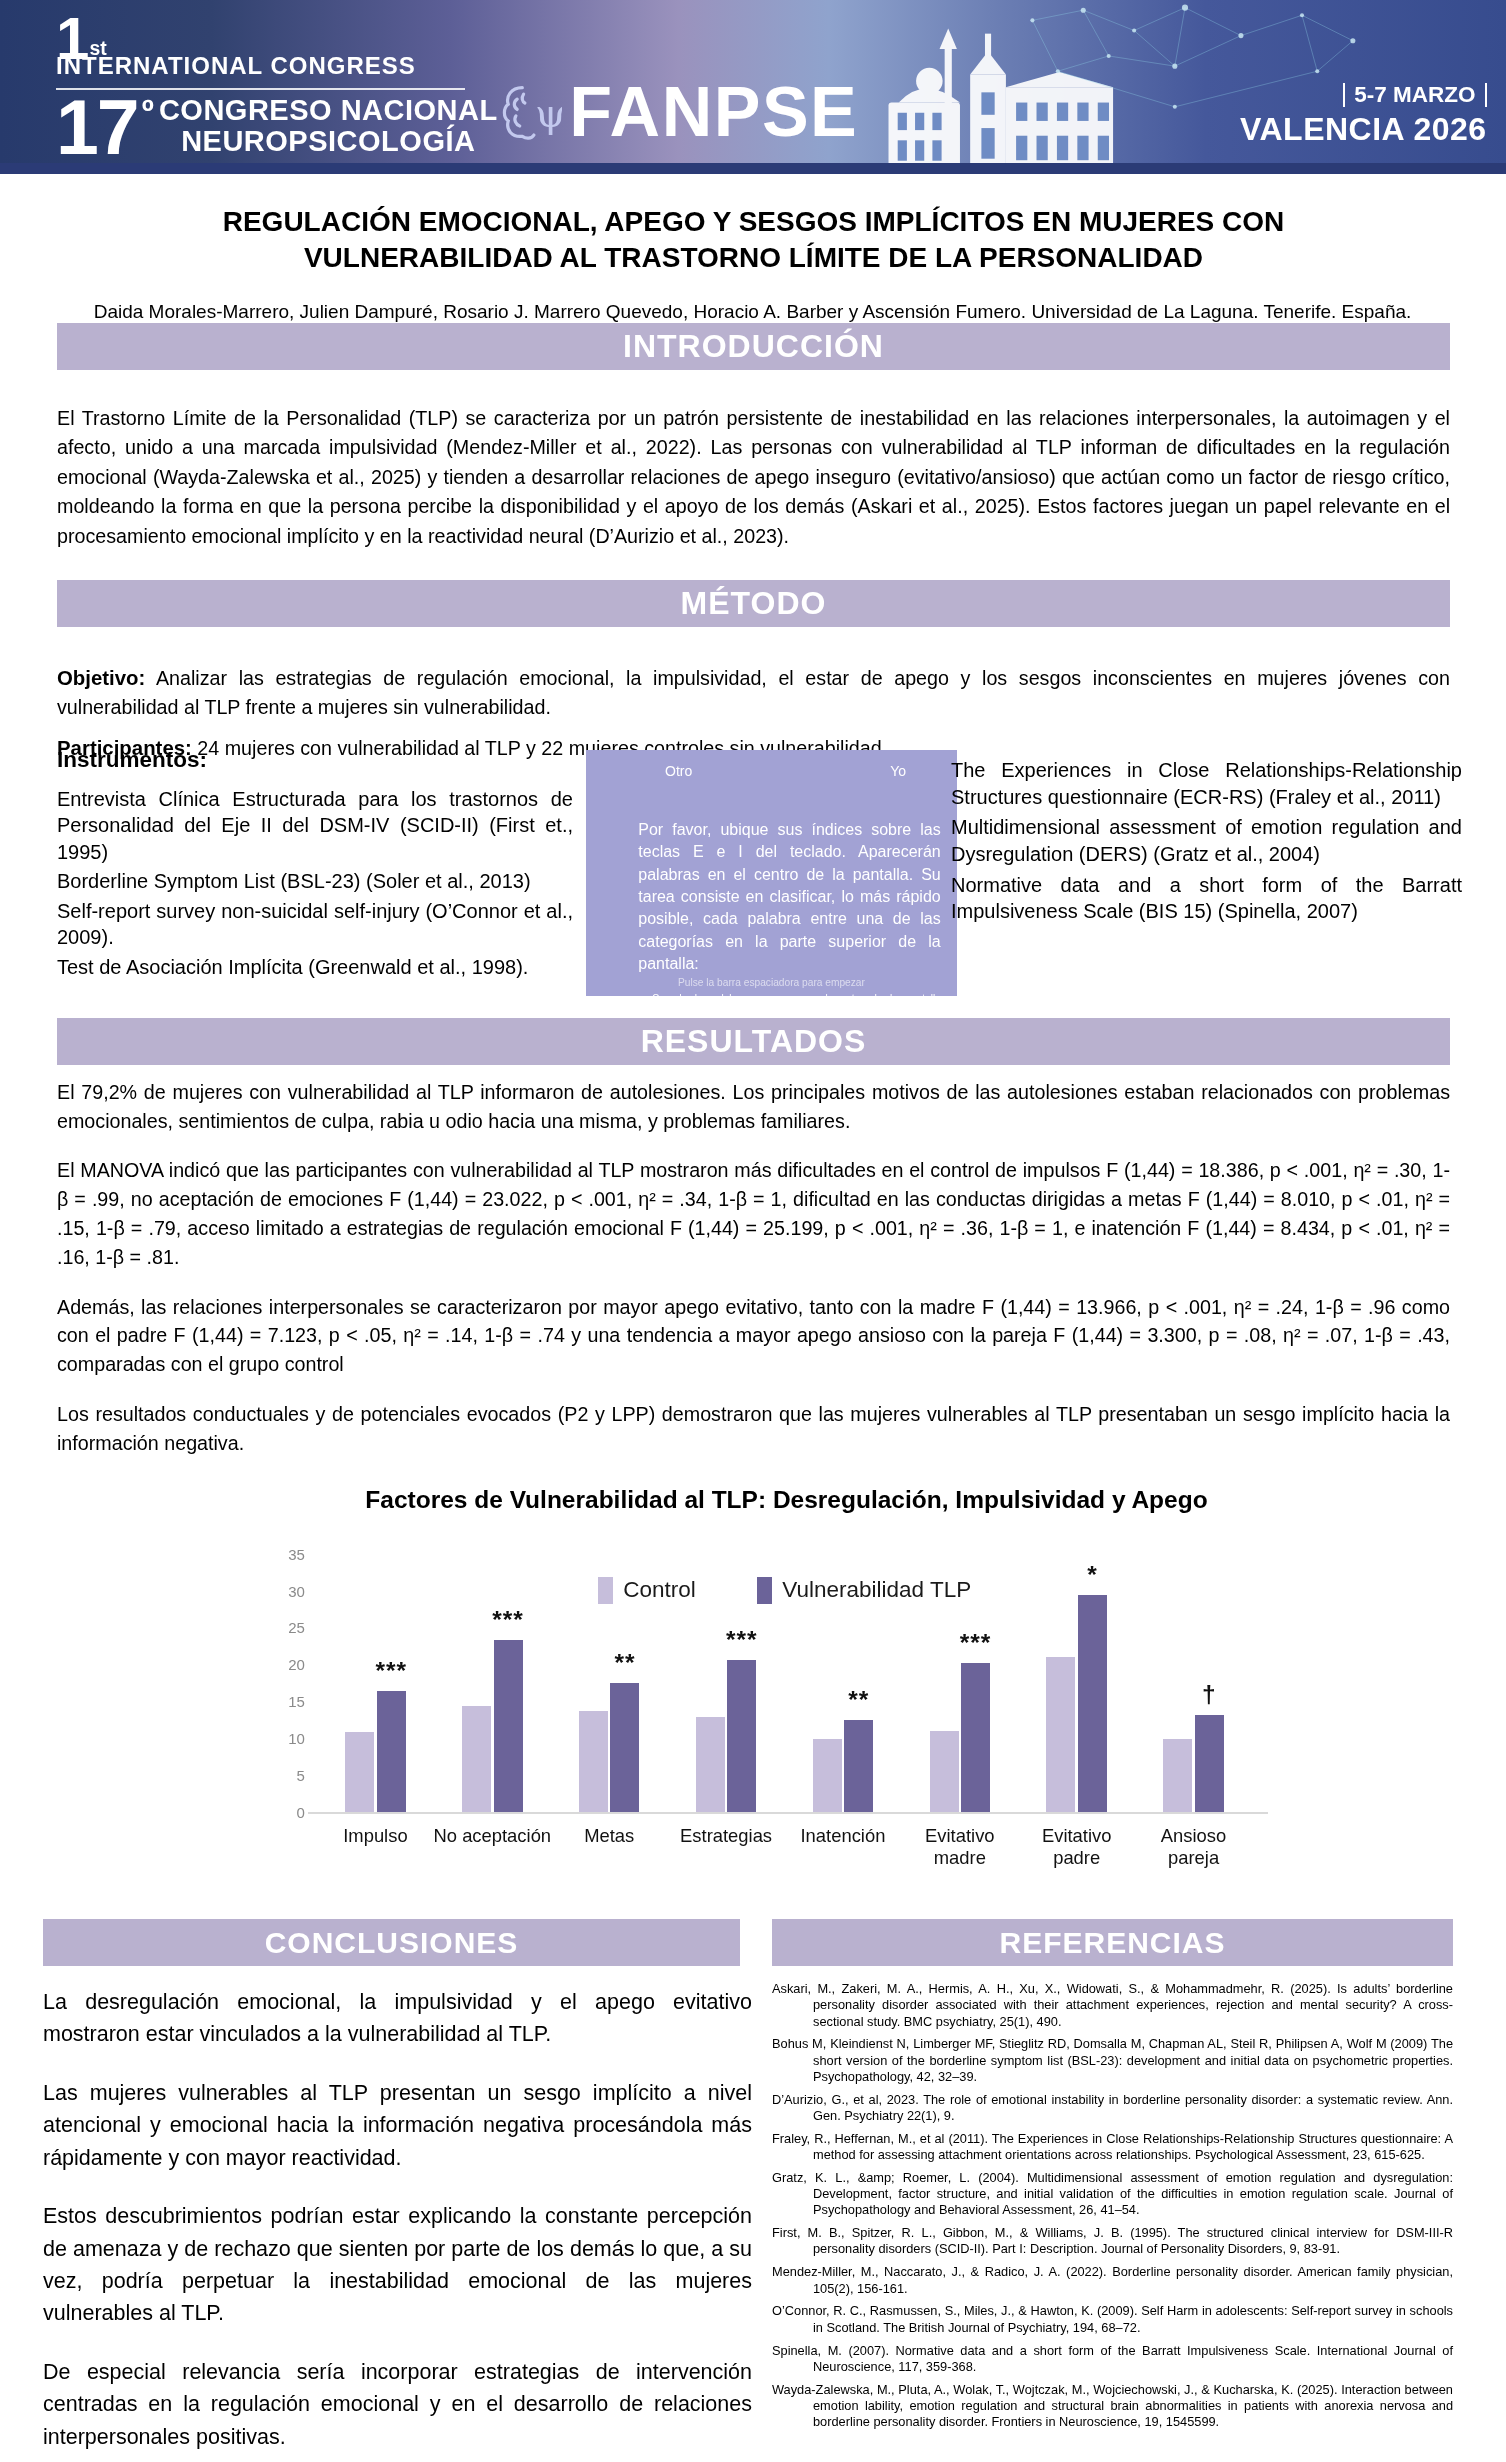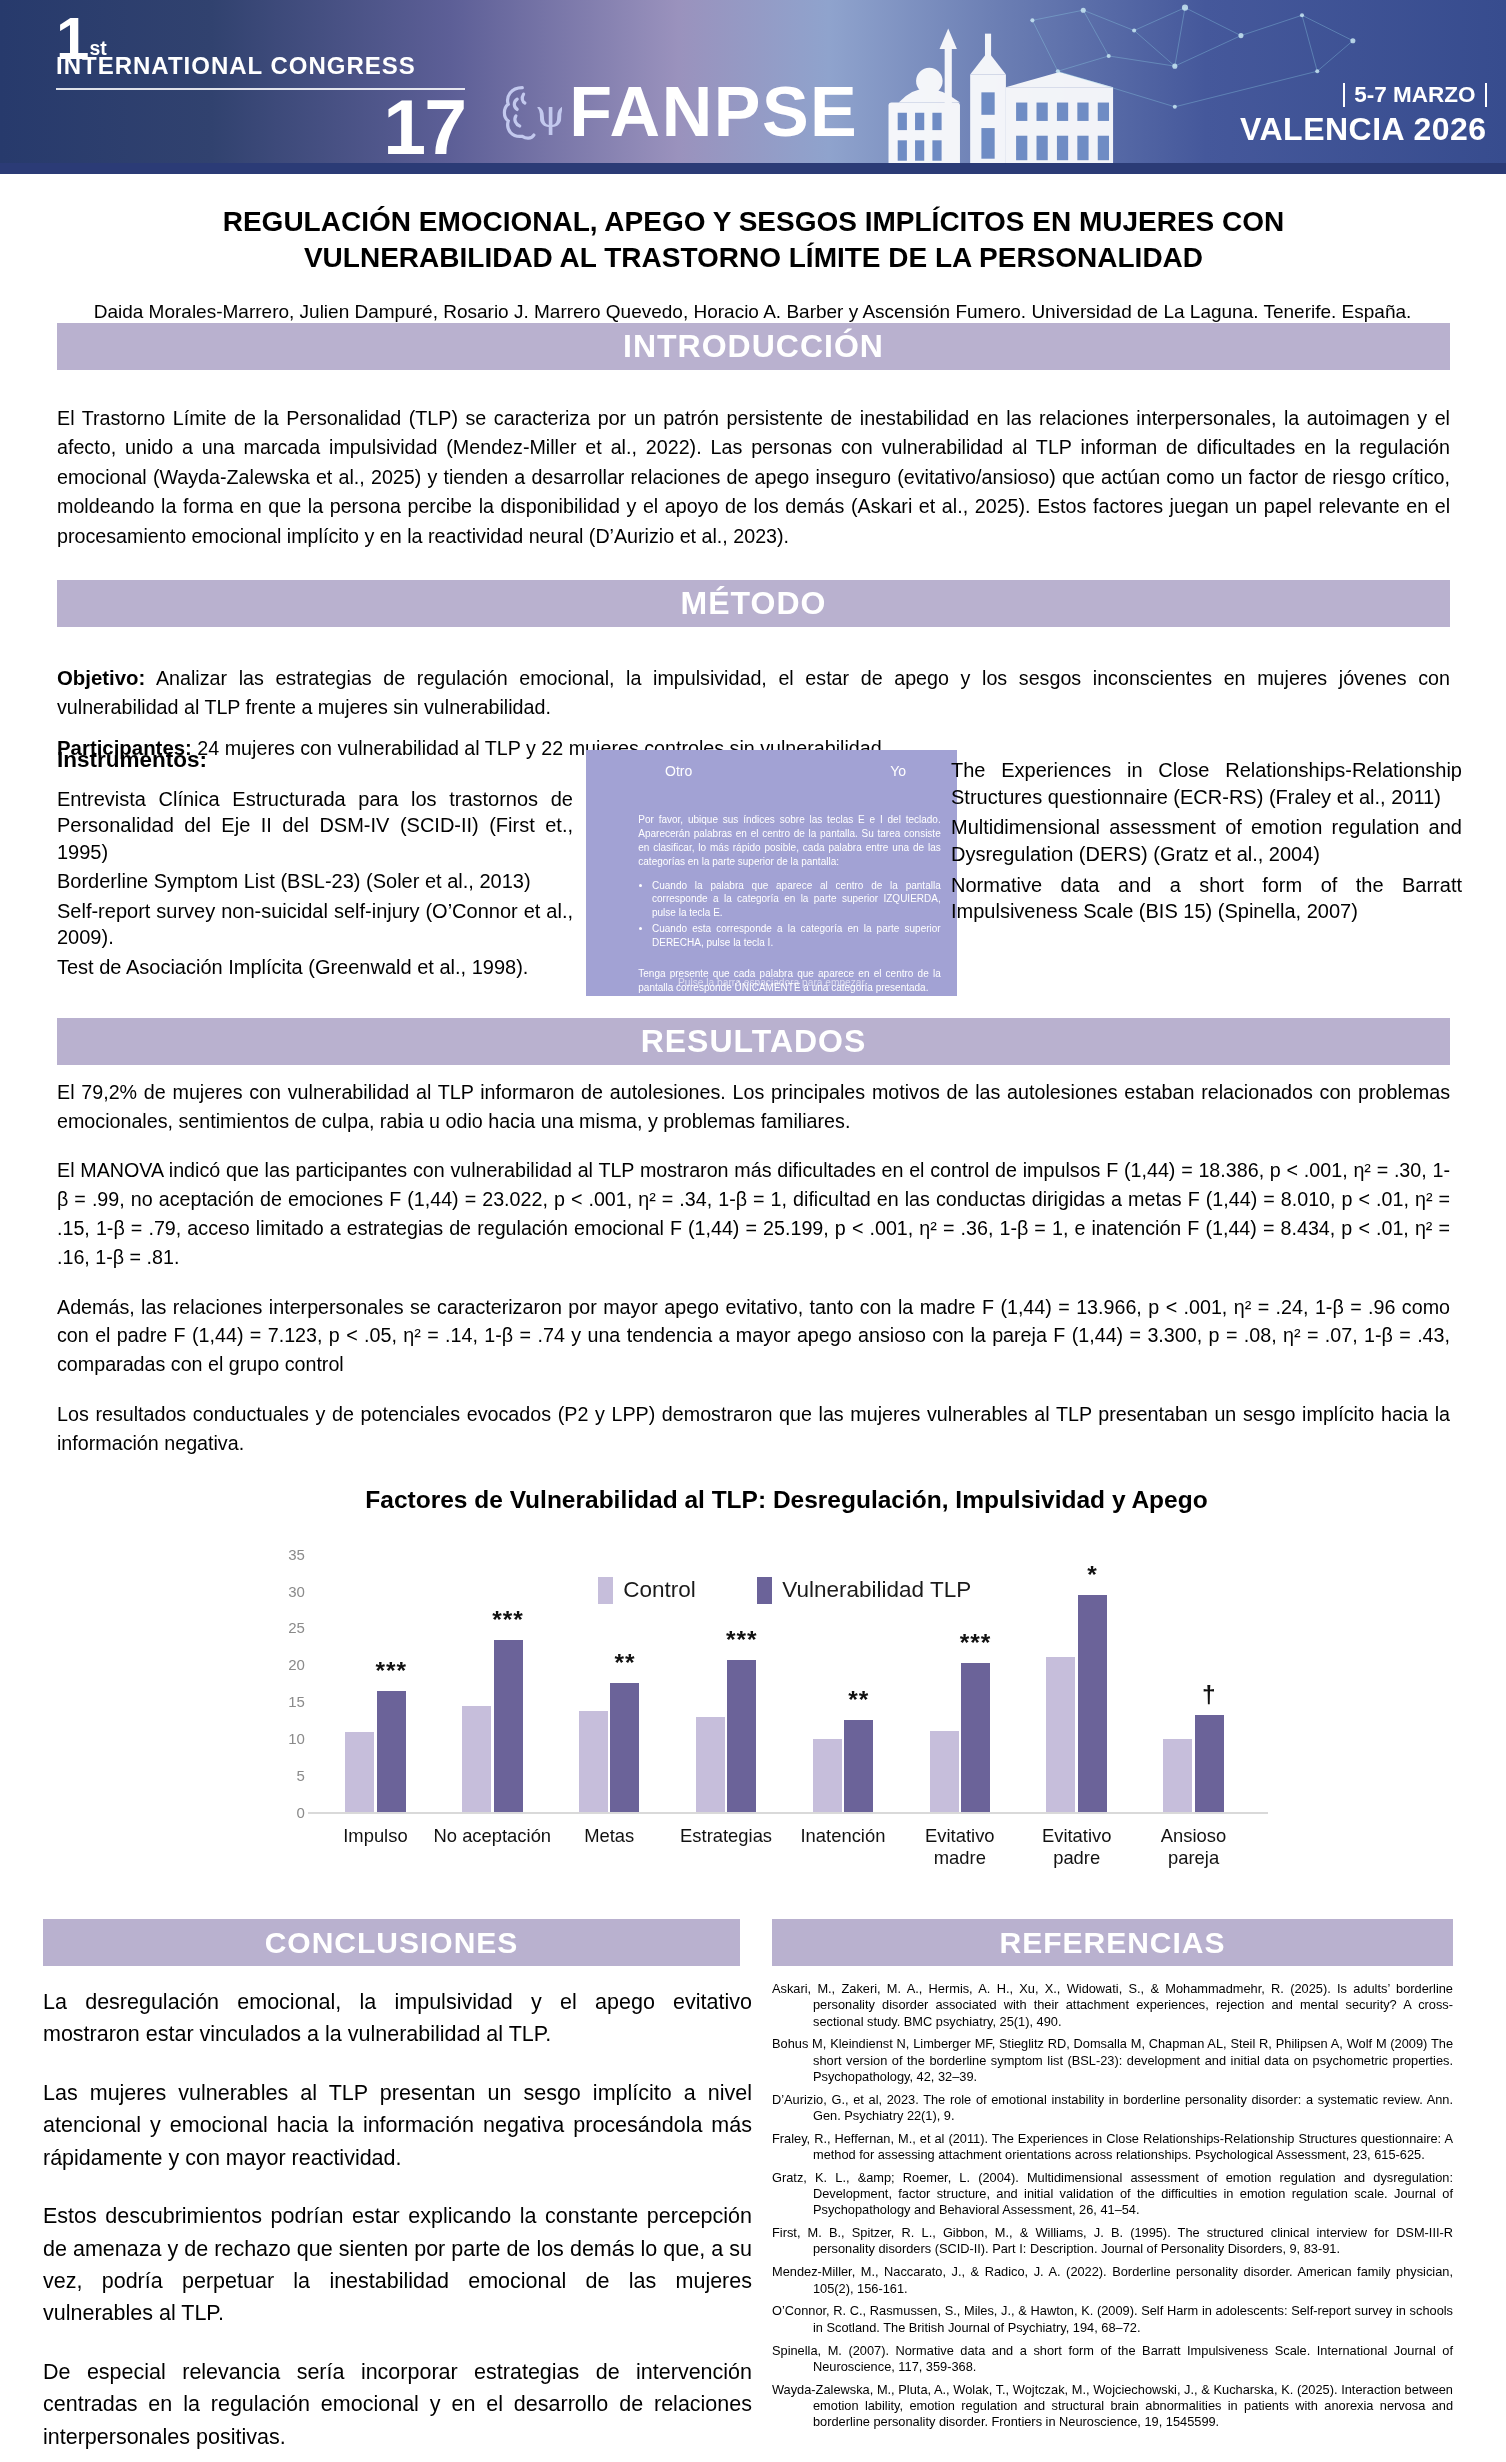--- a/index.html
+++ b/index.html
@@ -9,21 +9,21 @@
   
   header{position:absolute;left:0;top:0;width:1507px;height:174px;
     background:linear-gradient(90deg,#273a6c 0%,#31426f 14%,#5d5f97 30%,#9a92bd 45%,#8fa3cd 55%,#6c7fb4 66%,#45589b 80%,#374c8e 100%);}
   .hdr-strip{position:absolute;left:0;bottom:0;width:100%;height:11.2px;background:#2b3b76;}
   .hdr-edition{position:absolute;left:56px;top:9.2px;color:#fff;}
   .ed1{line-height:1;}
   .num1{font-size:60px;font-weight:bold;}
   .ed1 sup{font-size:19.4px;font-weight:bold;vertical-align:super;}
   .intl{font-size:24px;font-weight:bold;letter-spacing:1px;margin-top:-17.4px;}
   .hdr-rule{width:409px;height:2px;background:rgba(255,255,255,.85);margin:8.2px 0 5.1px 0;}
-  .ed17row{display:flex;align-items:flex-end;flex-direction:column;}
+  .ed17row{display:flex;align-items:flex-start;}
   .num17{font-size:77px;font-weight:bold;line-height:.85;letter-spacing:-2px;}
   .ord{font-size:33px;font-weight:bold;line-height:1;margin:0 5.1px 0 4.1px;}
   .natcol{font-size:29px;font-weight:bold;line-height:1.05;letter-spacing:0.5px;}
   .natcol div:last-child{text-align:center;}
   .brand-row{position:absolute;left:498px;top:72px;display:flex;align-items:center;color:#fff;}
   .brand-ic{width:64px;height:64px;margin-right:7.2px;}
   .brand{font-size:70px;font-weight:bold;letter-spacing:1.5px;}
   .bldg{position:absolute;left:868px;top:25.5px;}
   .netdec{position:absolute;left:1001px;top:0px;}
   .date-block{position:absolute;right:20.4px;top:82px;color:#fff;text-align:right;}
@@ -54,21 +54,21 @@
   .bold-label{font-weight:bold;font-size:20.4px;}
   .instr-head{position:absolute;left:57px;top:747px;font-size:22.5px;font-weight:bold;}
   .instr-list{position:absolute;left:57px;top:786px;width:516px;}
   .instr-item{font-size:20px;line-height:1.32;text-align:justify;margin-bottom:3.1px;}
   .rightcol{position:absolute;left:951px;top:757px;width:511px;}
   .rightcol-item{font-size:20px;line-height:1.33;text-align:justify;margin-bottom:4.1px;}
 
   
   .iat{position:absolute;left:586px;top:750px;width:335px;height:246px;background:#a2a2d4;color:#fff;padding-left:36px;}
   .iat-top{display:flex;justify-content:space-between;padding:13.3px 51px 0 43px;font-size:14px;}
-  .iat-par{padding:23.5px 16.3px 0 16.3px;font-size:10px;line-height:1.4;text-align:justify;}
+  .iat-par{padding:23.5px 16.3px 0 16.3px;font-size:16px;line-height:1.4;text-align:justify;}
   .iat-bullets{margin:8.2px 0 0 0;padding:0 16.3px 0 30px;list-style:disc;}
   .iat-bullet{font-size:10px;line-height:1.35;text-align:justify;margin-bottom:3.1px;}
   .iat-note{padding:7.2px 16.3px 0 16.3px;font-size:10px;line-height:1.4;text-align:justify;}
   .iat-footer{position:absolute;left:0;right:0;bottom:8.2px;text-align:center;font-size:10.2px;color:rgba(255,255,255,.62);}
 
   
   .res-pars{position:absolute;left:57px;top:1078px;width:1393px;}
   .body-par{font-size:19.7px;line-height:1.47;text-align:justify;margin:0 0 20.4px 0;}
 
   

